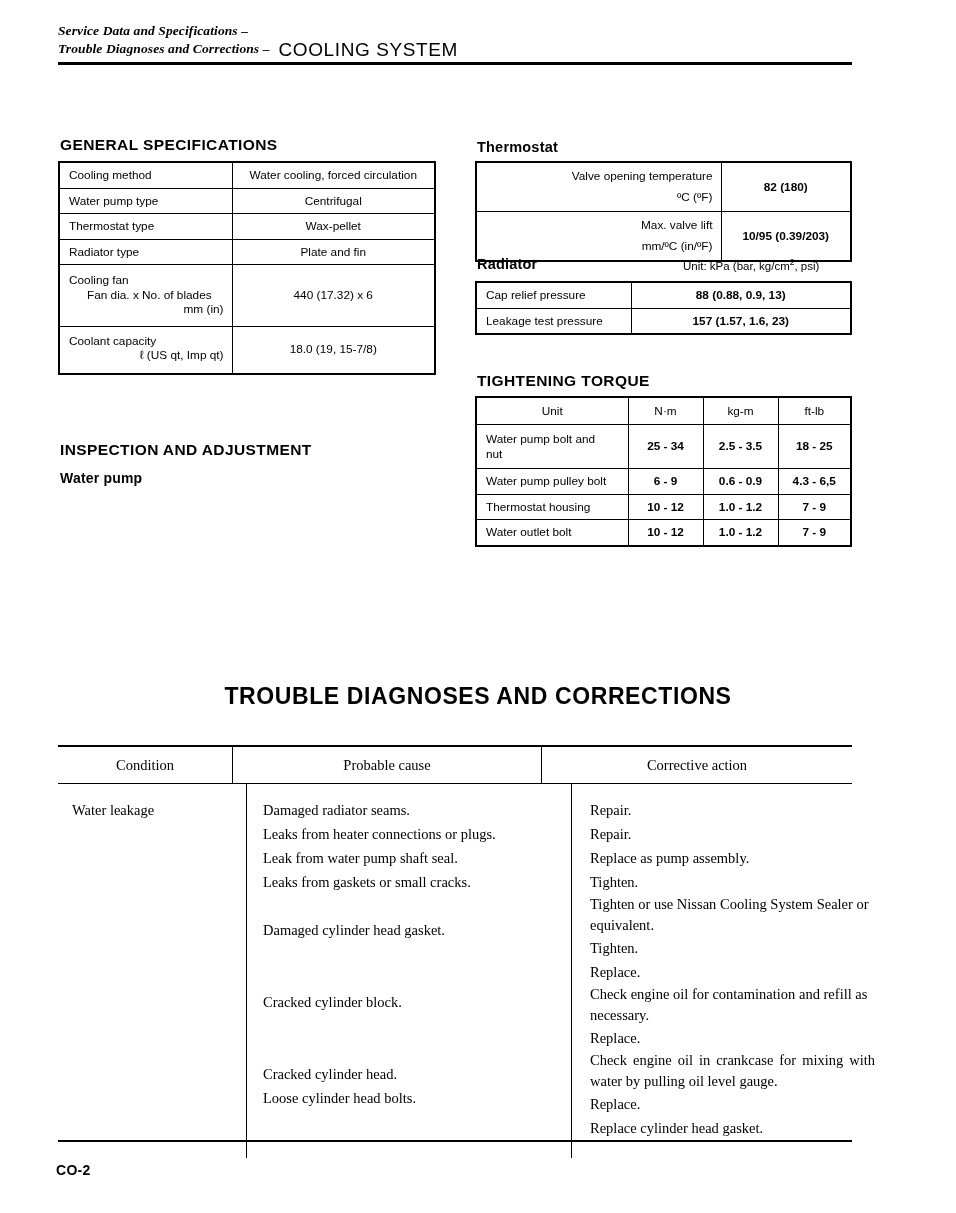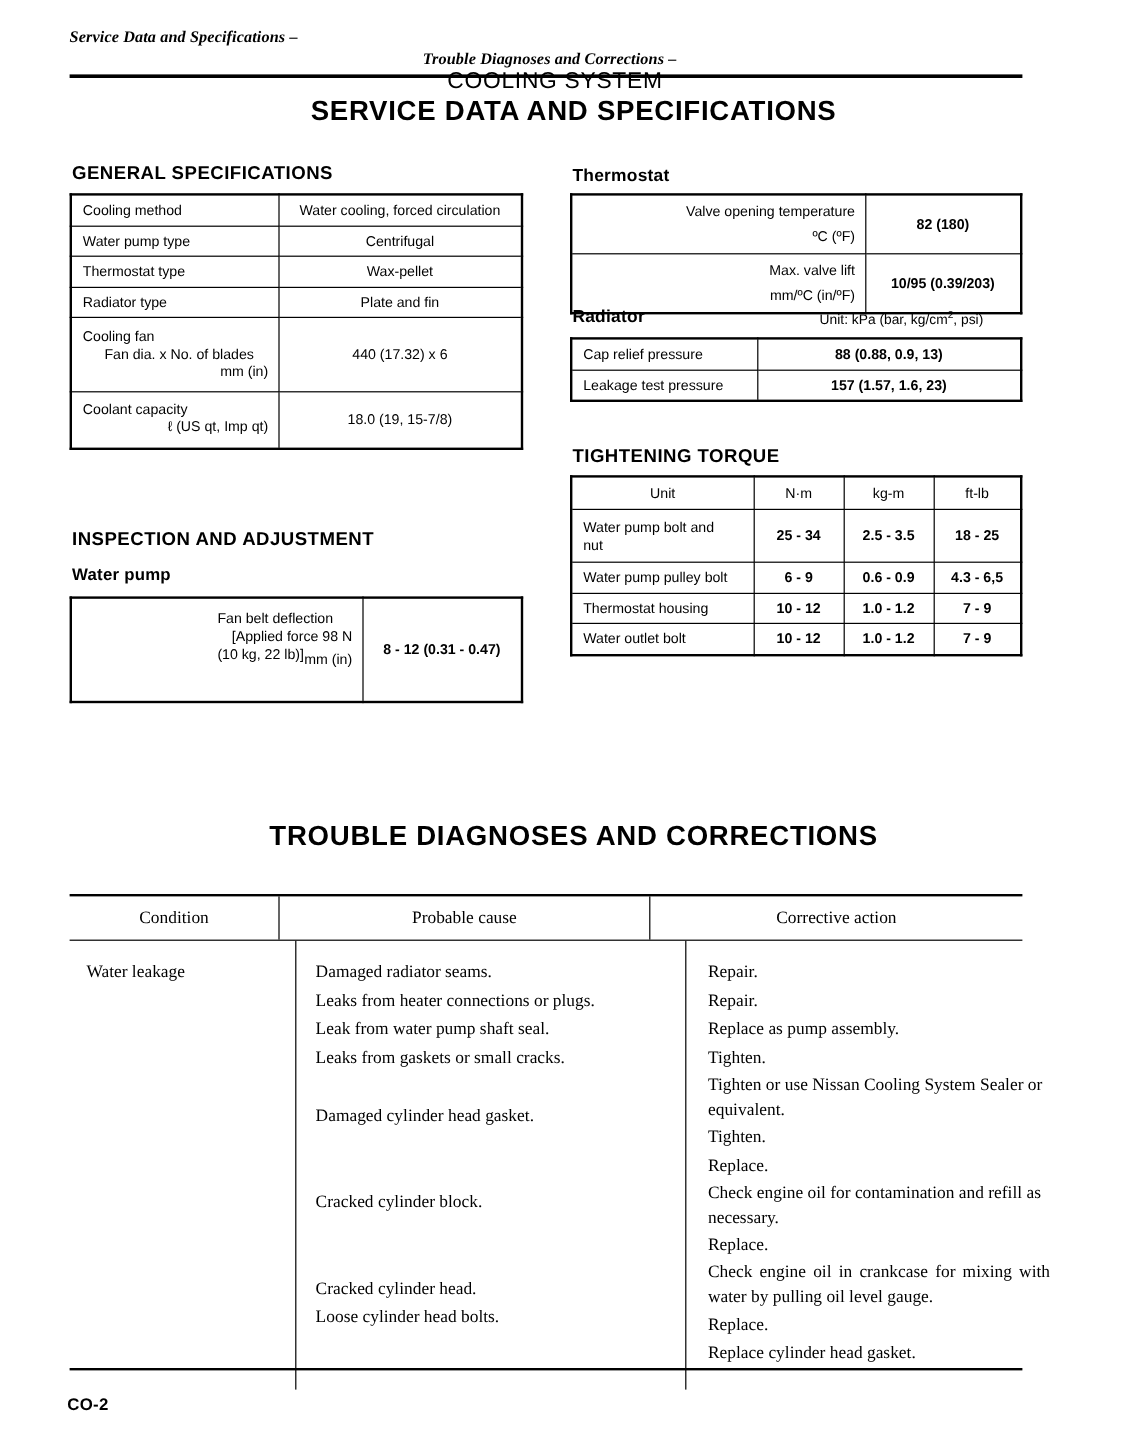--- a/index.html
+++ b/index.html
@@ -10,21 +10,21 @@
     color:#000;
     position:relative;
     overflow:hidden;
   }
   .page{position:relative;width:956px;height:1213px;}
 
   
   #running-header{position:absolute;left:58px;top:22px;width:800px;}
   .rh-lines{font-family:"Liberation Serif",serif;font-style:italic;font-weight:bold;
             font-size:13.5px;line-height:18px;letter-spacing:.1px;}
-  .rh-row{display:flex;align-items:center;flex-direction:column;}
+  .rh-row{display:flex;align-items:center;}
   .rh-chapter{font-family:"Liberation Sans",sans-serif;font-style:normal;font-weight:400;
               font-size:19px;letter-spacing:.6px;margin-left:9px;position:relative;top:1px;}
   #header-rule{position:absolute;left:58px;top:62px;width:794px;height:3px;background:#000;}
 
   
   .page-title{position:absolute;text-align:center;font-weight:bold;letter-spacing:.6px;}
   #sds-title{left:0;top:79px;width:956px;font-size:23px;}
   #tdc-title{left:0;top:683px;width:956px;font-size:23px;}
 
   
@@ -82,21 +82,20 @@
     <div class="rh-lines">
       <div>Service Data and Specifications –</div>
       <div class="rh-row">
         <span>Trouble Diagnoses and Corrections –</span>
         <span class="rh-chapter">COOLING SYSTEM</span>
       </div>
     </div>
   </div>
   <div id="header-rule"></div>
 
-  <div class="page-title" id="sds-title">SERVICE DATA AND SPECIFICATIONS</div>
 
   <div class="sec-h1" style="left:60px;top:136px;">GENERAL SPECIFICATIONS</div>
 
   <table class="spec outer" id="tbl-general" style="left:58px;top:161px;width:376px;">
     <colgroup>
         <col style="width:173px">
         <col style="width:203px">
       </colgroup>
     <tbody>
       <tr>
@@ -129,41 +128,20 @@
           <span class="rt">ℓ (US qt, Imp qt)</span>
         </td>
         <td class="valn">18.0 (19, 15-7/8)</td>
       </tr>
     </tbody>
   </table>
 
   <div class="sec-h1" style="left:60px;top:441px;">INSPECTION AND ADJUSTMENT</div>
   <div class="sec-h2" style="left:60px;top:470px;text-align:right;">Water pump</div>
 
-  <table class="spec outer" id="tbl-waterpump" style="left:58px;top:497px;width:376px;">
-    <colgroup>
-        <col style="width:243px">
-        <col style="width:133px">
-      </colgroup>
-    <tbody>
-      <tr>
-        <td>
-          <div class="lbl-flex" style="padding-top:9px;padding-bottom:10px;">
-            <div>
-              <span style="display:block">Fan belt deflection</span>
-              <span style="display:block;padding-left:12px">[Applied force 98 N</span>
-              <span style="display:block">(10 kg, 22 lb)]</span>
-            </div>
-            <div style="position:relative;top:-17px;">mm (in)</div>
-          </div>
-        </td>
-        <td class="val">8 - 12 (0.31 - 0.47)</td>
-      </tr>
-    </tbody>
-  </table>
 
   <div class="sec-h2" style="left:477px;top:139px;font-size:14.5px;">Thermostat</div>
 
   <table class="spec outer" id="tbl-thermostat" style="left:475px;top:161px;width:375px;">
     <colgroup>
         <col style="width:245px">
         <col style="width:130px">
       </colgroup>
     <tbody>
       <tr>

